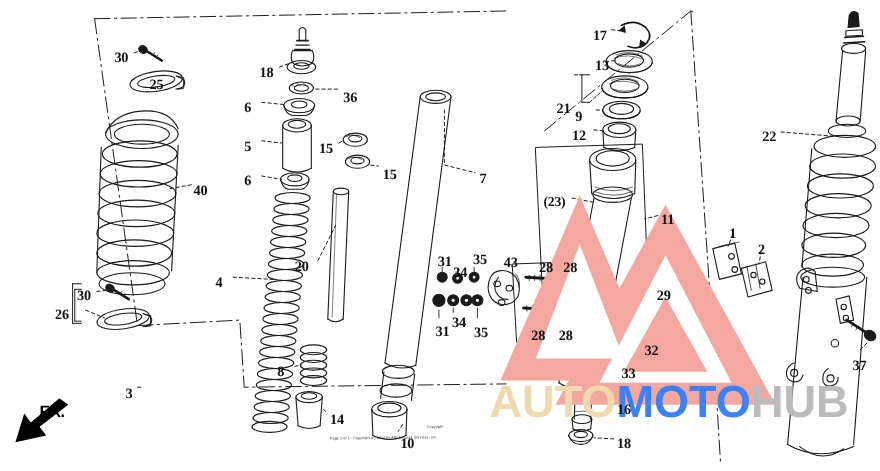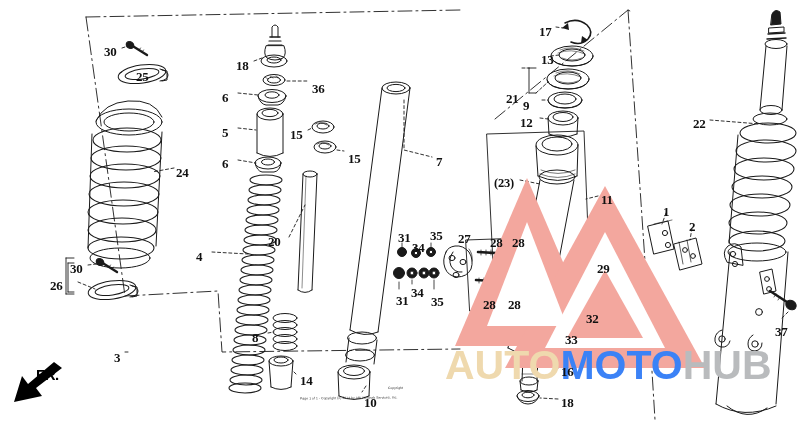--- a/index.html
+++ b/index.html
@@ -507,21 +507,21 @@
     <path d="M52,6 L26,26 L32,34 L4,40 L12,14 L18,22 L44,0 Z" fill="#000"></path>
   </svg>
   <div class="fr-label" style="left:36px;top:366px;">FR.</div>
 
   <div class="micro" style="left:388px;top:386px;">Copyright</div>
   <div class="micro" style="left:300px;top:396px;">Page 1 of 1  -  Copyright (c) 2014 by ARI Network Services, Inc.</div>
 
   <div id="callout-layer">
       <div class="callout" style="left: 104px; top: 45px;">30</div>
       <div class="callout" style="left: 104px; top: 70px; margin-left: 32px;">25</div>
-      <div class="callout" style="left: 176px; top: 166px;">24</div>
+      <div class="callout" style="left: 176px; top: 166px;">40</div>
       <div class="callout" style="left: 50px; top: 279px;">26</div>
       <div class="callout" style="left: 70px; top: 262px;">30</div>
       <div class="callout" style="left: 114px; top: 351px;">3</div>
       <div class="callout" style="left: 236px; top: 59px;">18</div>
       <div class="callout" style="left: 312px; top: 82px;">36</div>
       <div class="callout" style="left: 222px; top: 91px;">6</div>
       <div class="callout" style="left: 222px; top: 126px;">5</div>
       <div class="callout" style="left: 222px; top: 157px;">6</div>
       <div class="callout" style="left: 290px; top: 128px;">15</div>
       <div class="callout" style="left: 348px; top: 152px;">15</div>
@@ -530,21 +530,21 @@
       <div class="callout" style="left: 268px; top: 235px;">20</div>
       <div class="callout" style="left: 252px; top: 331px;">8</div>
       <div class="callout" style="left: 300px; top: 374px;">14</div>
       <div class="callout" style="left: 364px; top: 396px;">10</div>
       <div class="callout" style="left: 398px; top: 231px;">31</div>
       <div class="callout" style="left: 412px; top: 241px;">34</div>
       <div class="callout" style="left: 430px; top: 229px;">35</div>
       <div class="callout" style="left: 396px; top: 294px;">31</div>
       <div class="callout" style="left: 411px; top: 286px;">34</div>
       <div class="callout" style="left: 431px; top: 295px;">35</div>
-      <div class="callout" style="left: 458px; top: 232px;">27</div>
+      <div class="callout" style="left: 458px; top: 232px;">43</div>
       <div class="callout" style="left: 490px; top: 236px;">28</div>
       <div class="callout" style="left: 512px; top: 236px;">28</div>
       <div class="callout" style="left: 483px; top: 298px;">28</div>
       <div class="callout" style="left: 508px; top: 298px;">28</div>
       <div class="callout" style="left: 539px; top: 25px;">17</div>
       <div class="callout" style="left: 541px; top: 53px;">13</div>
       <div class="callout" style="left: 506px; top: 64px; margin-top: 28px;">21</div>
       <div class="callout" style="left: 523px; top: 99px;">9</div>
       <div class="callout" style="left: 520px; top: 116px;">12</div>
       <div class="callout paren" style="left: 494px; top: 177px;">(23)</div>

